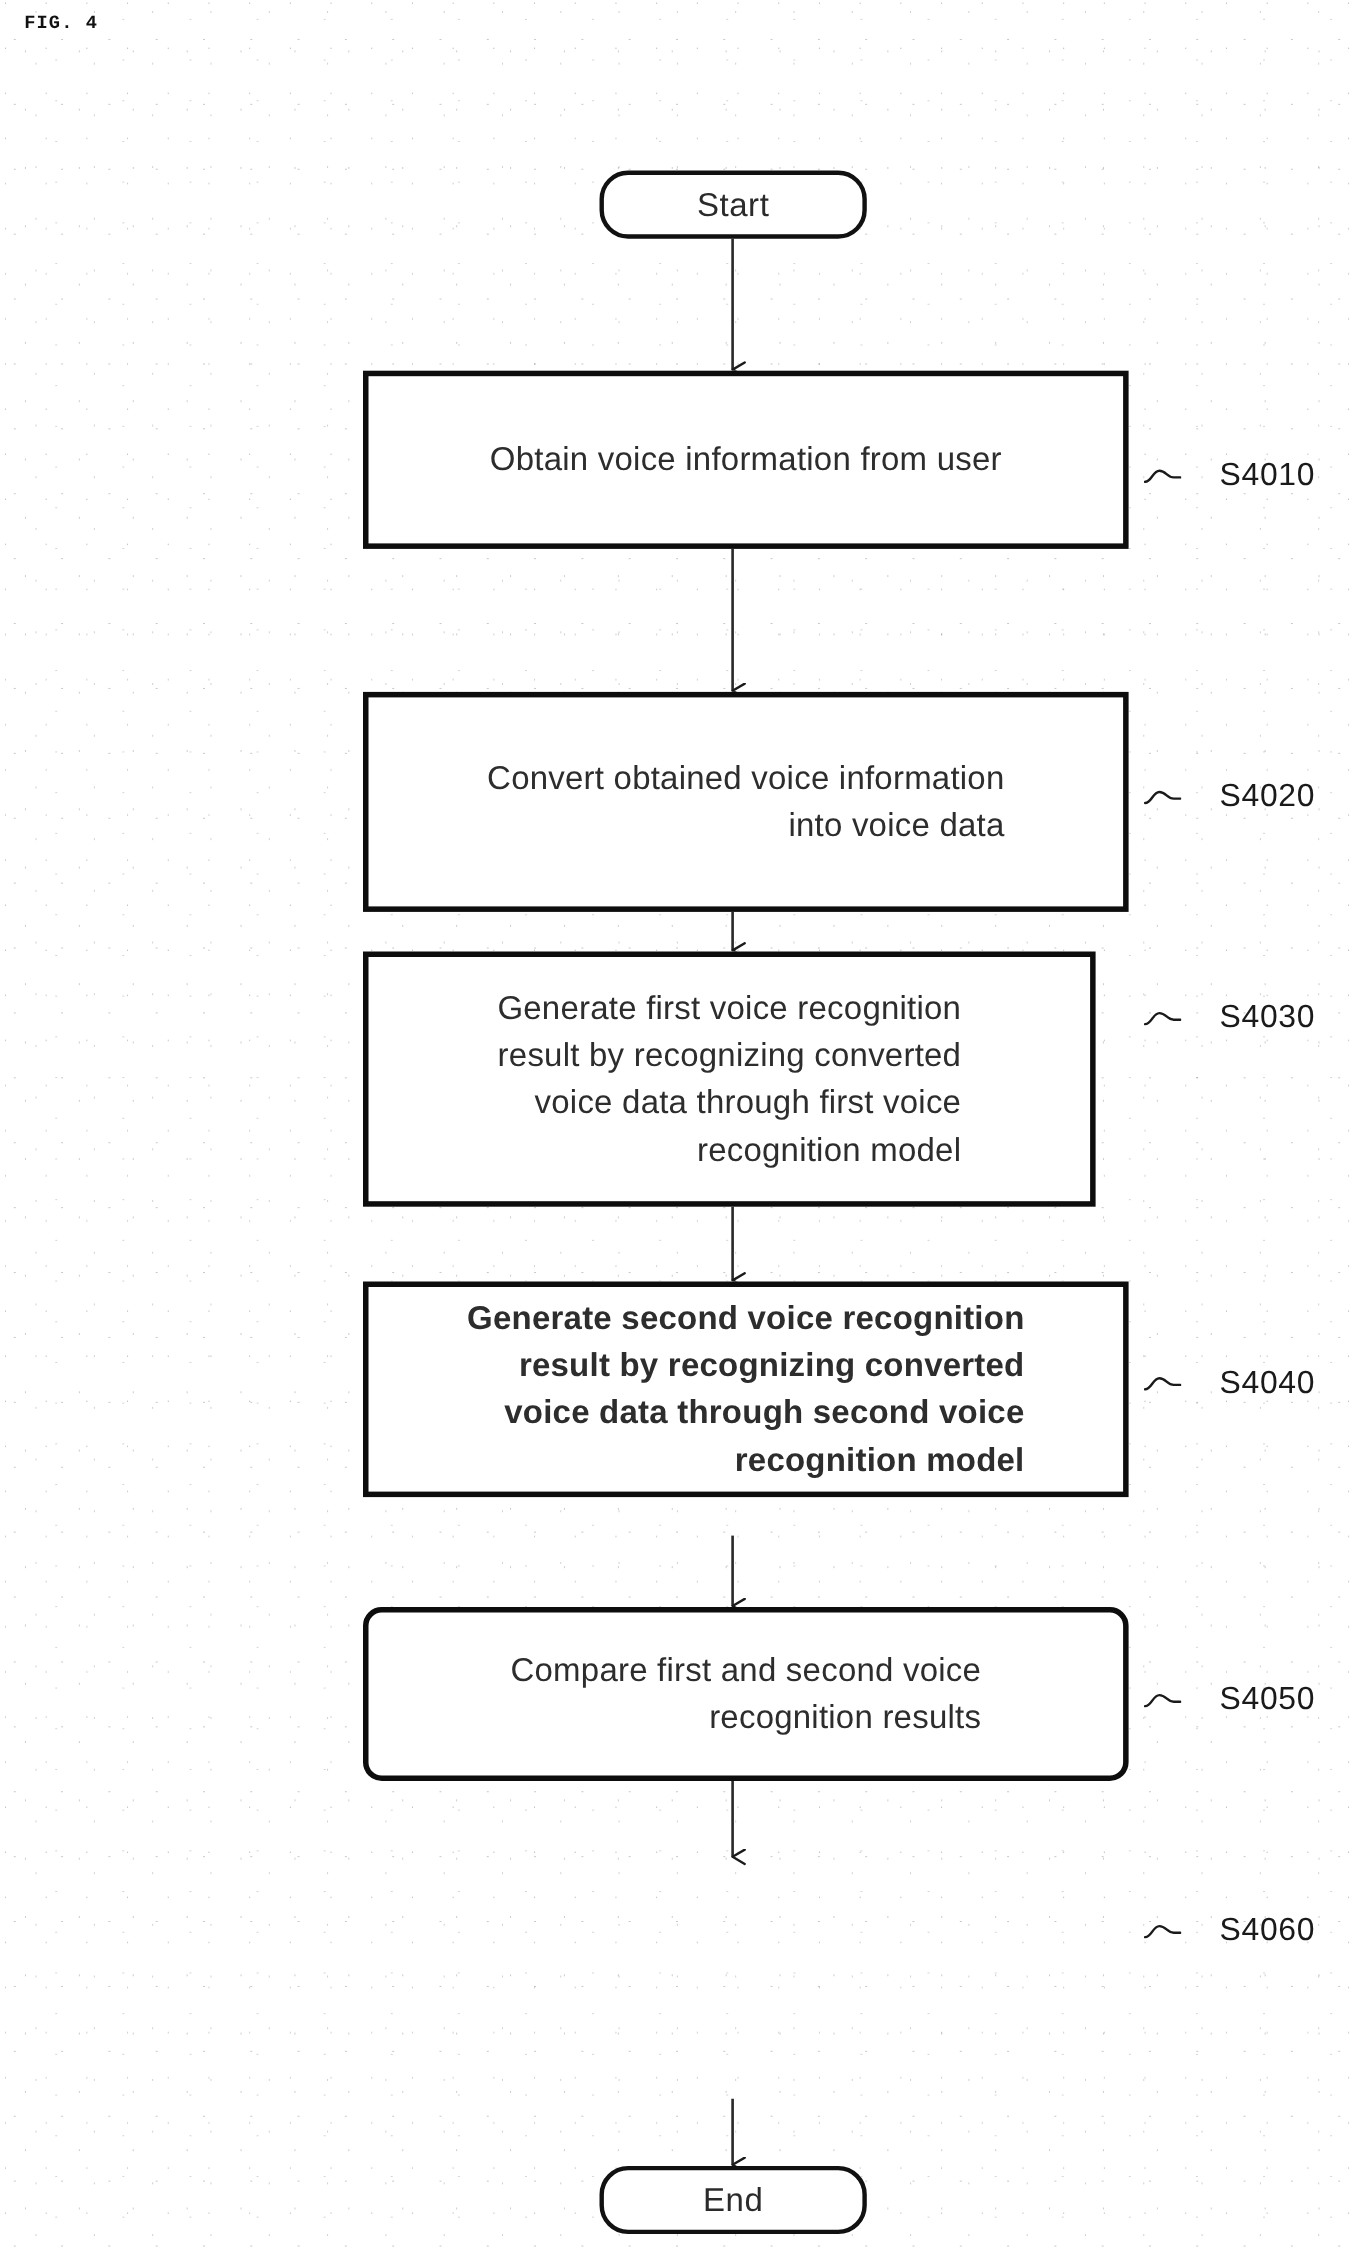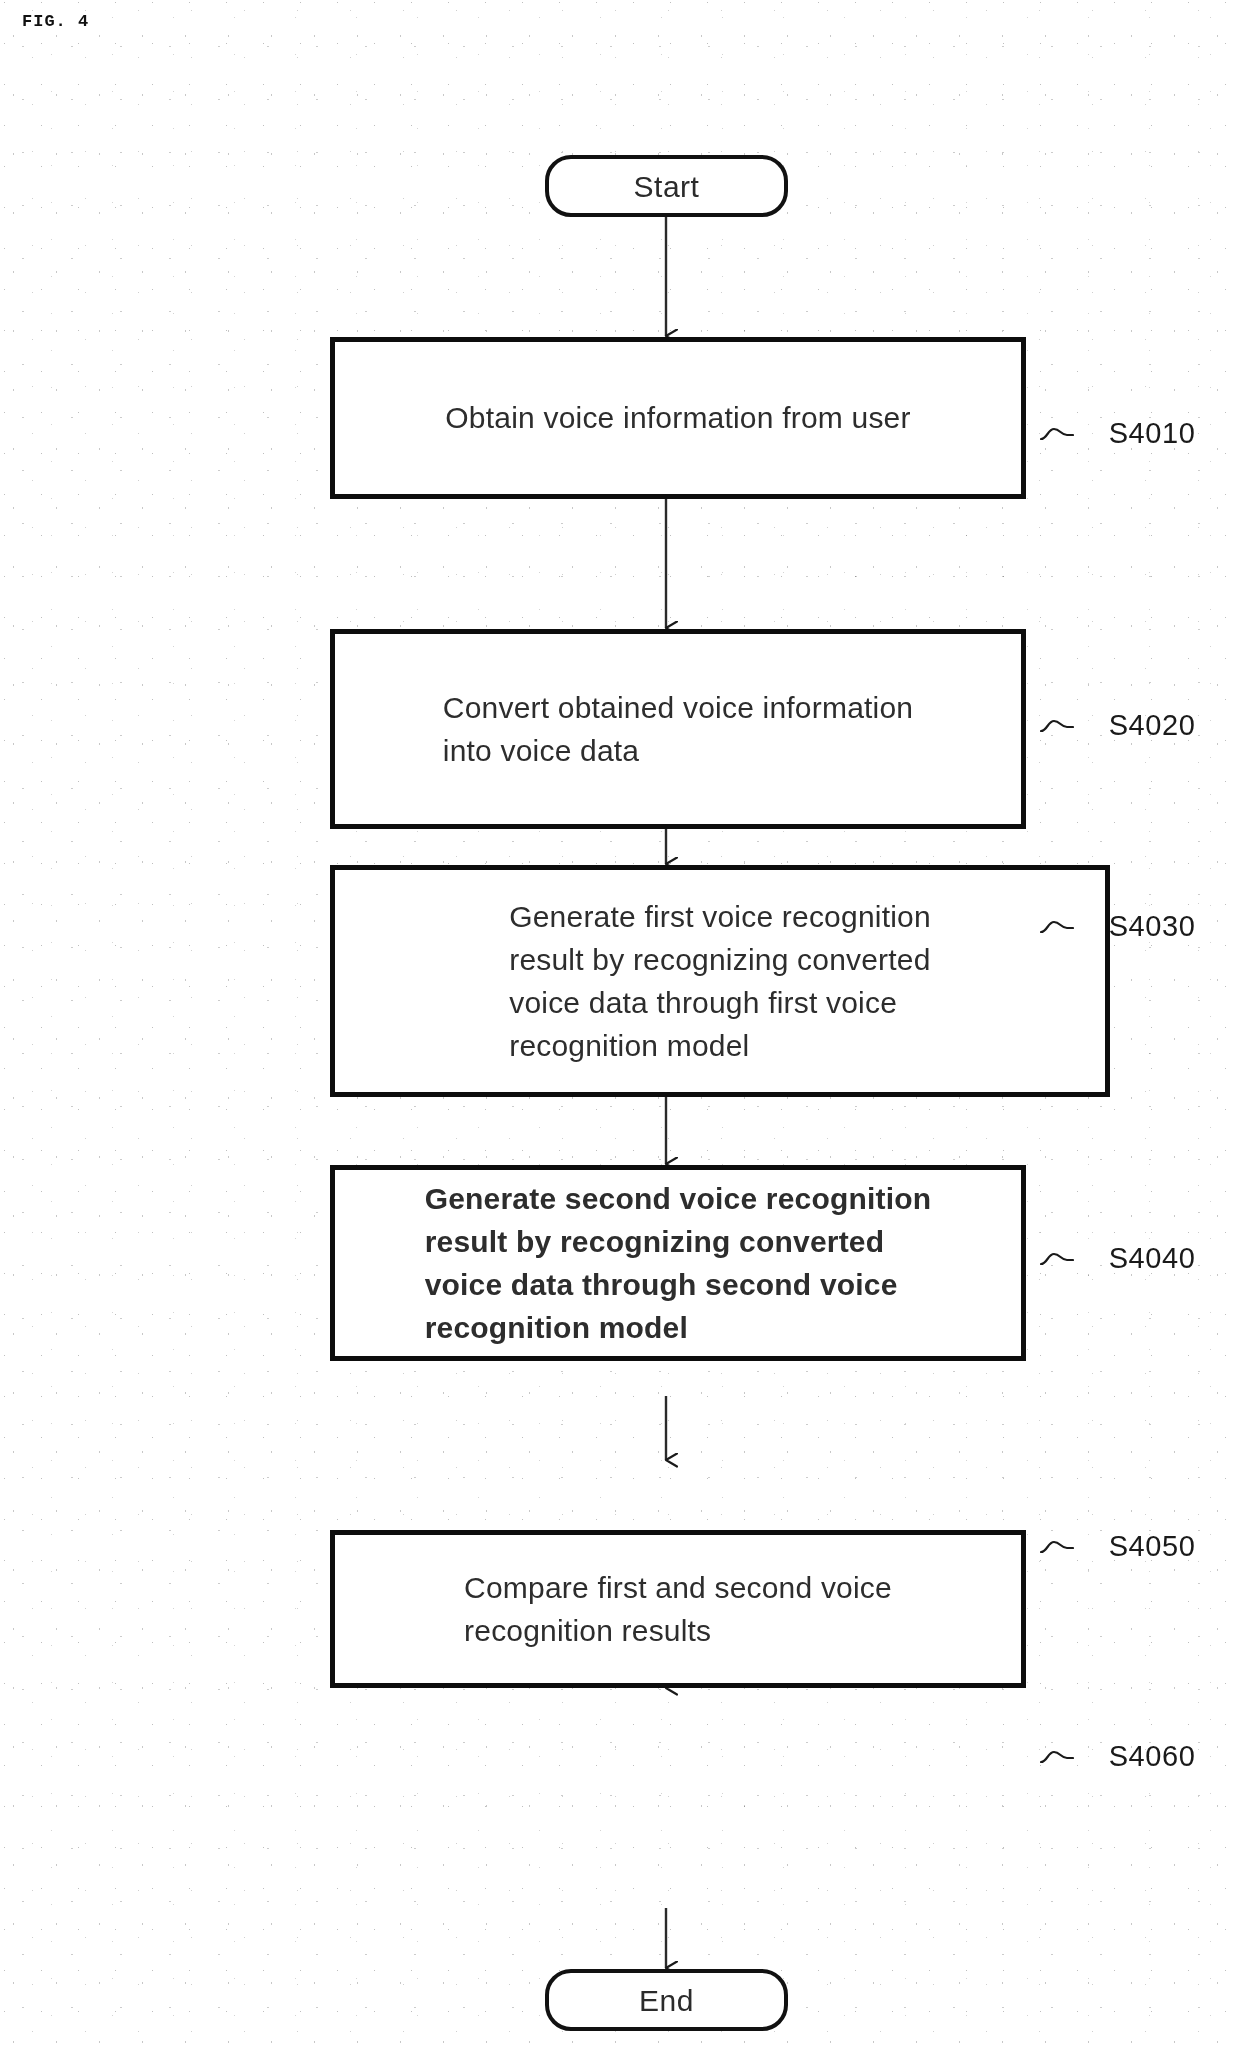--- a/index.html
+++ b/index.html
@@ -69,21 +69,21 @@
     background: #fff;
     display: flex;
     align-items: center;
     justify-content: center;
     box-sizing: border-box;
     padding: 4px 10px;
   }
   .process .label {
     font-size: 30px;
     line-height: 1.44;
-    text-align: left;
+    text-align: right;
     color: #2d2d2d;
     letter-spacing: 0.2px;
     white-space: pre-line;
   }
 
   
   .connector {
     position: absolute;
     left: 0;
     top: 0;
@@ -152,21 +152,21 @@
     <span class="label">Convert obtained voice information
 into voice data</span>
   </div>
   <div class="step-ref" style="left:1040px; top:707px;">
     <svg class="leader" width="34" height="22" viewBox="0 0 34 22" xmlns="http://www.w3.org/2000/svg">
       <path d="M1,17 C7,17 8,7 14,7 C20,7 21,13 27,13 L33,13" fill="none" stroke="#1a1a1a" stroke-width="2.2" stroke-linecap="round"></path>
     </svg>
     <span class="code">S4020</span>
   </div>
 
-  <div class="process" style="left:330px; top:865px; width:780px; height:232px;">
+  <div class="process" style="left:330px; top:865px; width:666px; height:232px;">
     <span class="label">Generate first voice recognition
 result by recognizing converted
 voice data through first voice
 recognition model</span>
   </div>
   <div class="step-ref" style="left:1040px; top:908px;">
     <svg class="leader" width="34" height="22" viewBox="0 0 34 22" xmlns="http://www.w3.org/2000/svg">
       <path d="M1,17 C7,17 8,7 14,7 C20,7 21,13 27,13 L33,13" fill="none" stroke="#1a1a1a" stroke-width="2.2" stroke-linecap="round"></path>
     </svg>
     <span class="code">S4030</span>
@@ -178,21 +178,21 @@
 voice data through second voice
 recognition model</span>
   </div>
   <div class="step-ref" style="left:1040px; top:1240px;">
     <svg class="leader" width="34" height="22" viewBox="0 0 34 22" xmlns="http://www.w3.org/2000/svg">
       <path d="M1,17 C7,17 8,7 14,7 C20,7 21,13 27,13 L33,13" fill="none" stroke="#1a1a1a" stroke-width="2.2" stroke-linecap="round"></path>
     </svg>
     <span class="code">S4040</span>
   </div>
 
-  <div class="process" style="left:330px; top:1530px; width:696px; height:158px;">
+  <div class="process" style="left:330px; top:1461px; width:696px; height:158px;border-radius:17px;">
     <span class="label">Compare first and second voice
 recognition results</span>
   </div>
   <div class="step-ref" style="left:1040px; top:1528px;">
     <svg class="leader" width="34" height="22" viewBox="0 0 34 22" xmlns="http://www.w3.org/2000/svg">
       <path d="M1,17 C7,17 8,7 14,7 C20,7 21,13 27,13 L33,13" fill="none" stroke="#1a1a1a" stroke-width="2.2" stroke-linecap="round"></path>
     </svg>
     <span class="code">S4050</span>
   </div>
 

